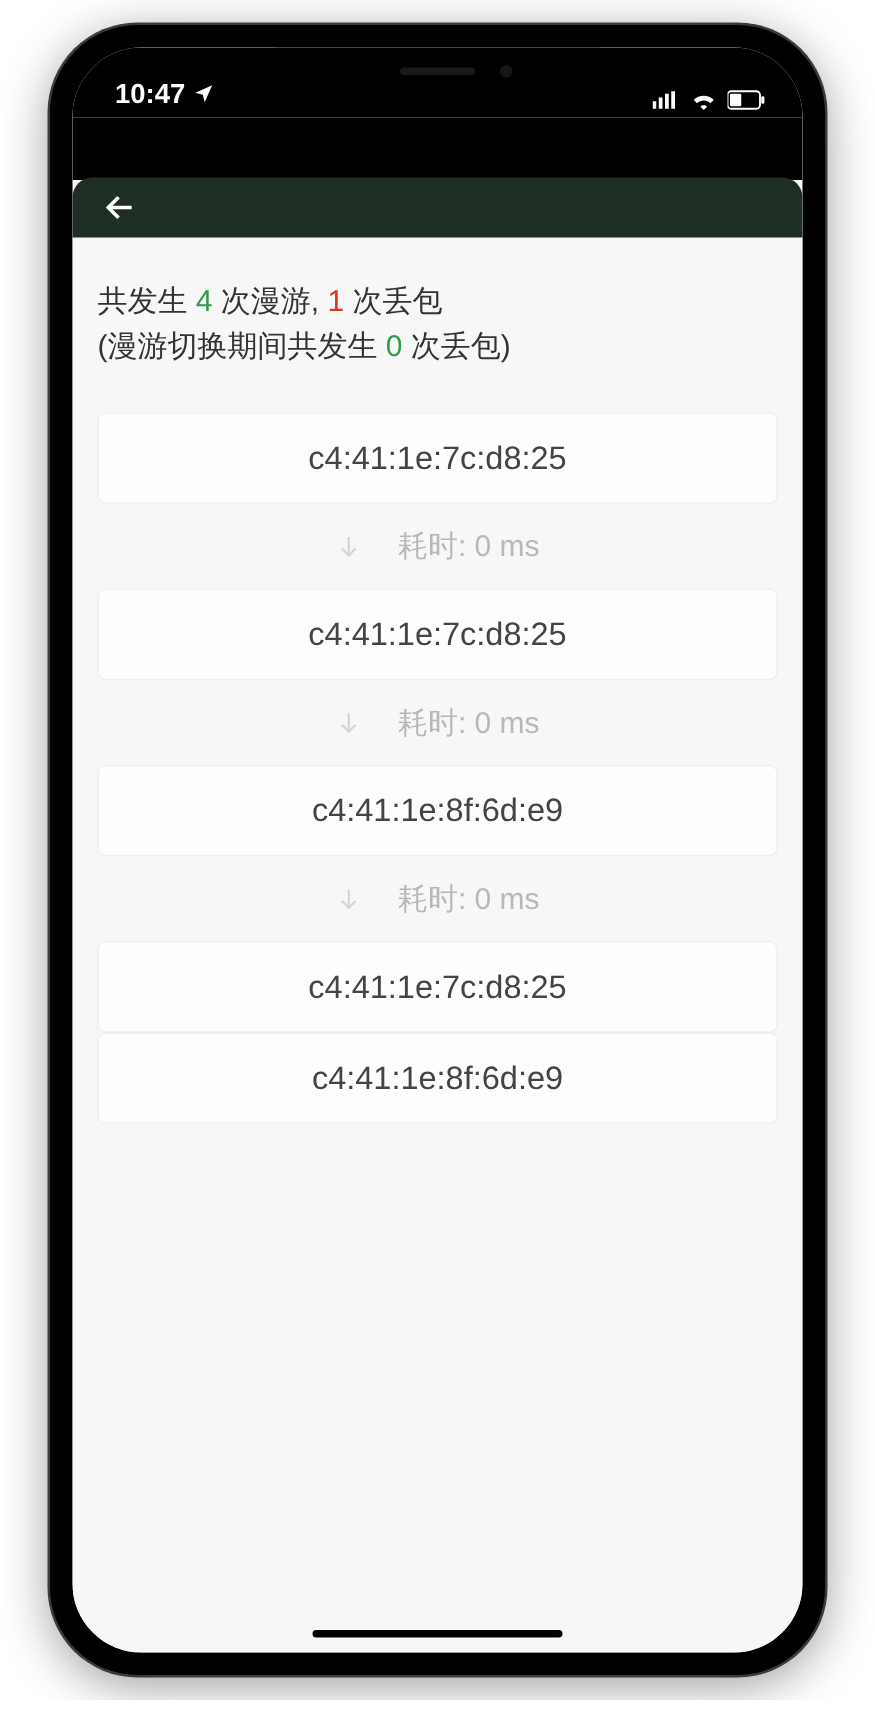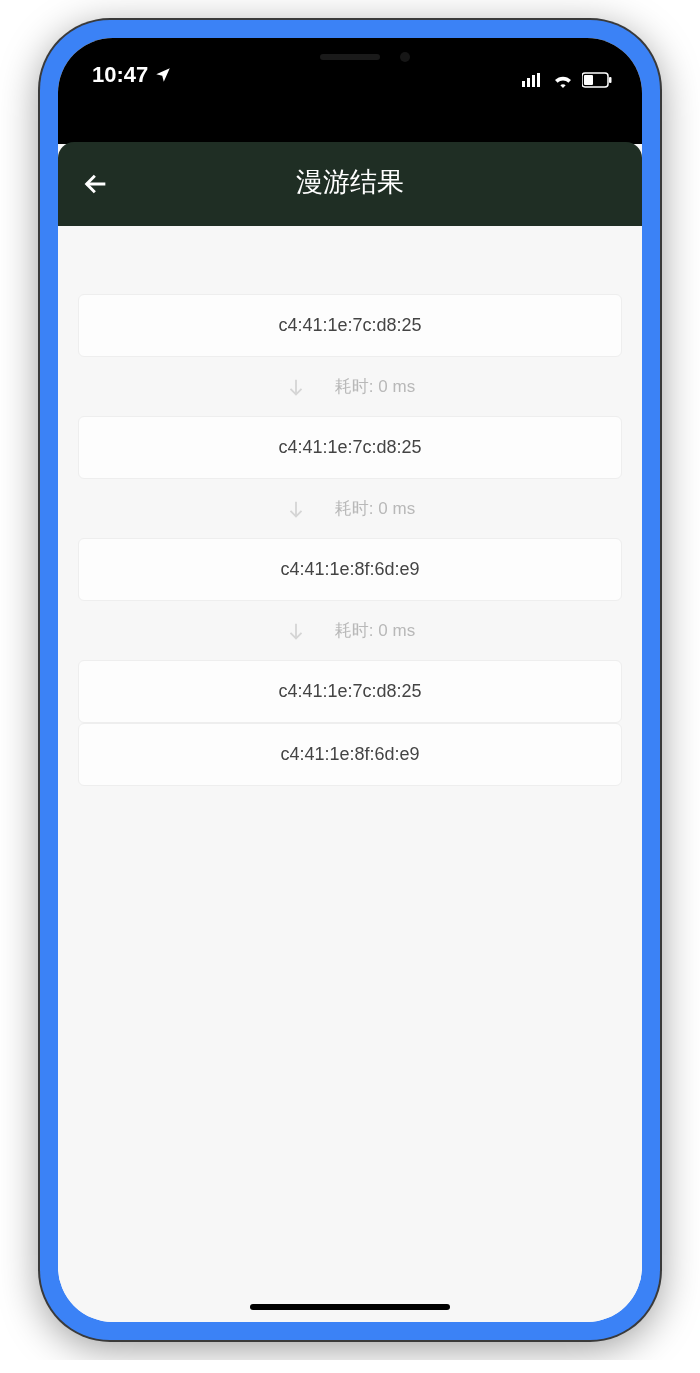--- a/index.html
+++ b/index.html
@@ -6,21 +6,21 @@
   body {
     background: #ffffff;
     font-family: -apple-system, "Helvetica Neue", Arial, sans-serif;
     display: flex;
     justify-content: center;
     padding: 20px;
   }
   .phone-frame {
     width: 620px;
     height: 1320px;
-    background: #3b82f6;
+    background: #000000;
     border-radius: 70px;
     padding: 18px;
     box-shadow: 0 0 0 2px #3a3a3a, 0 8px 40px rgba(0,0,0,0.4);
     position: relative;
   }
   .phone-inner {
     width: 100%;
     height: 100%;
     background: #f7f7f7;
     border-radius: 55px;
@@ -94,32 +94,32 @@
   .summary .green { color:#2e9d4b; }
   .summary .red { color:#d23c1e; }
   .timestamp { font-size: 25px; color:#111; margin-top:4px; font-weight:400;}
   .list { margin-top: 34px;}
   .mac-box {
     background:#fdfdfd;
     border:1px solid #eeeeee;
     border-radius:6px;
     padding: 20px 0;
     text-align:center;
-    font-size: 18px;
+    font-size: 26px;
     color:#444;
     margin-bottom:0;
   }
   .arrow-row {
     display:flex;
     align-items:center;
     justify-content:center;
     gap:28px;
     padding: 18px 0;
     color:#b8b8b8;
-    font-size:17px;
+    font-size:24px;
   }
   .arrow-row svg { width:22px; height:22px; stroke:#d5d5d5; stroke-width:2; fill:none;}
   .home-indicator {
     position:absolute;
     bottom:12px;
     left:50%;
     transform:translateX(-50%);
     width:200px; height:6px;
     background:#000;
     border-radius:4px;
@@ -162,24 +162,27 @@
 
     <div class="black-gap"></div>
 
     <div class="header">
       <div class="back-btn">
         <svg viewBox="0 0 24 24">
             <line x1="20" y1="12" x2="4" y2="12"></line>
             <polyline points="11 5 4 12 11 19"></polyline>
           </svg>
       </div>
-      <div class="header-title">漫游结果</div>
     </div>
 
     <div class="content">
+      <div class="summary">
+        <span>共发生 </span><span class="green">4</span><span> 次漫游, </span><span class="red">1</span><span> 次丢包</span><br>
+        <span>(漫游切换期间共发生 </span><span class="green">0</span><span> 次丢包)</span>
+      </div>
 
       <div class="list">
 
       <div class="mac-box">c4:41:1e:7c:d8:25</div>
           <div class="arrow-row">
             <svg viewBox="0 0 24 24">
               <line x1="12" y1="4" x2="12" y2="20"></line>
               <polyline points="6 14 12 20 18 14"></polyline>
             </svg>
             <span>耗时: 0 ms</span>

